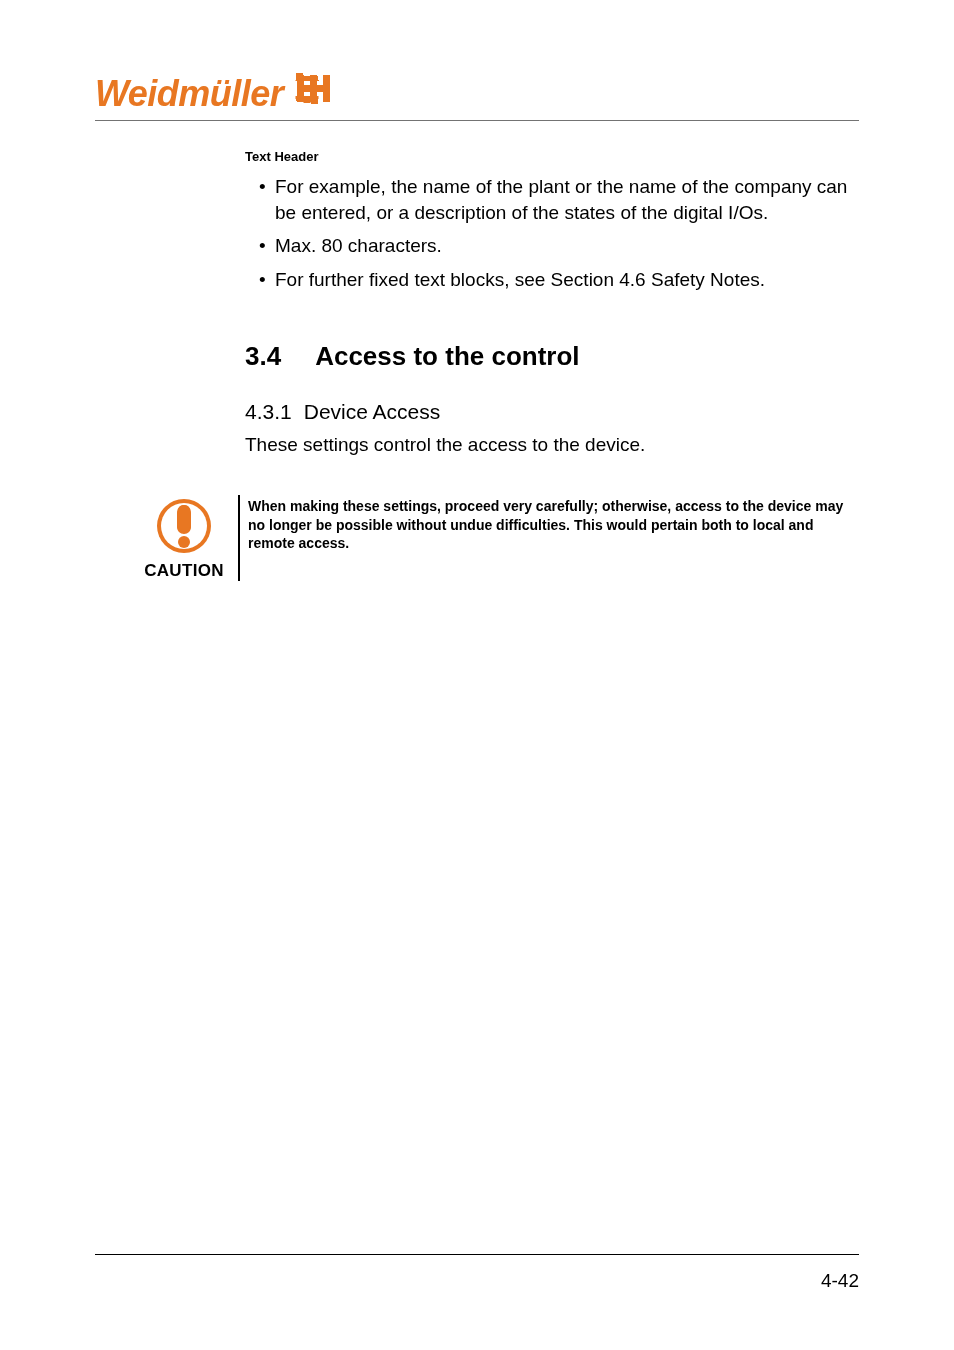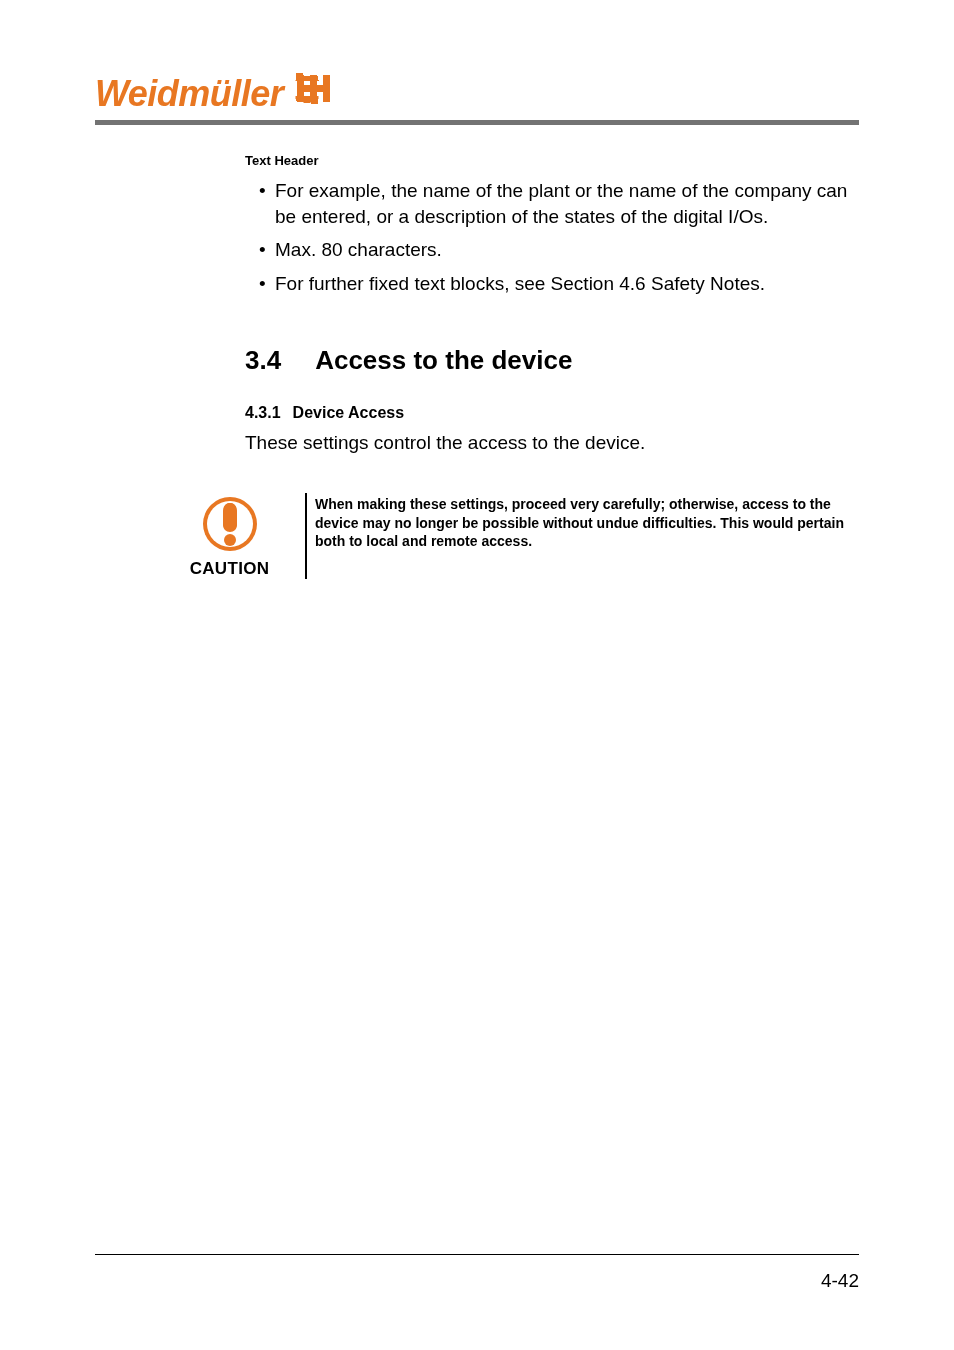--- a/index.html
+++ b/index.html
@@ -19,21 +19,21 @@
     
     .header-region {
       padding: 70px 95px 0 95px;
     }
     
     .logo-container {
       display: flex;
       align-items: center;
       gap: 8px;
       padding-bottom: 2px;
-      border-bottom: 5px solid #737373;
+      border-bottom: 1px solid #737373;
       margin-bottom: 28px;
     }
     
     .logo-text {
       font-family: Arial, sans-serif;
       font-weight: bold;
       font-style: italic;
       font-size: 36px;
       color: #e87722;
       letter-spacing: -0.5px;
@@ -87,47 +87,46 @@
       font-weight: bold;
       margin-top: 48px;
       margin-bottom: 28px;
     }
     
     .section-number {
       margin-right: 34px;
     }
     
     .subsection-heading {
-      font-size: 16px;
-      font-weight: bold;
+      font-size: 21px;
+      font-weight: normal;
       margin-bottom: 8px;
     }
     
     .subsection-number {
       margin-right: 12px;
     }
     
     .body-text {
       font-size: 19px;
       line-height: 1.35;
       margin-bottom: 38px;
     }
     
     .caution-block {
       display: flex;
       padding: 0 95px 0 0;
     }
     
     .caution-left {
-      width: 281px;
+      width: 238px;
       flex-shrink: 0;
       text-align: center;
       padding-left: 130px;
       padding-top: 2px;
-      margin-left: 24px;
     }
     
     .caution-icon {
       width: 58px;
       height: 58px;
       margin: 0 auto 2px auto;
     }
     
     .caution-label {
       font-size: 17px;
@@ -191,21 +190,21 @@
     <li>
       <span>Max. 80 characters.</span>
     </li>
     <li>
       <span>For further fixed text blocks, see Section 4.6 Safety Notes.</span>
     </li>
   </ul>
 
   <div class="section-heading">
     <span class="section-number">3.4</span>
-    <span>Access to the device</span>
+    <span>Access to the control</span>
   </div>
 
   <div class="subsection-heading">
     <span class="subsection-number">4.3.1</span><span>Device Access</span>
   </div>
 
   <div class="body-text">These settings control the access to the device.</div>
 </div>
 
 <div class="caution-block">

